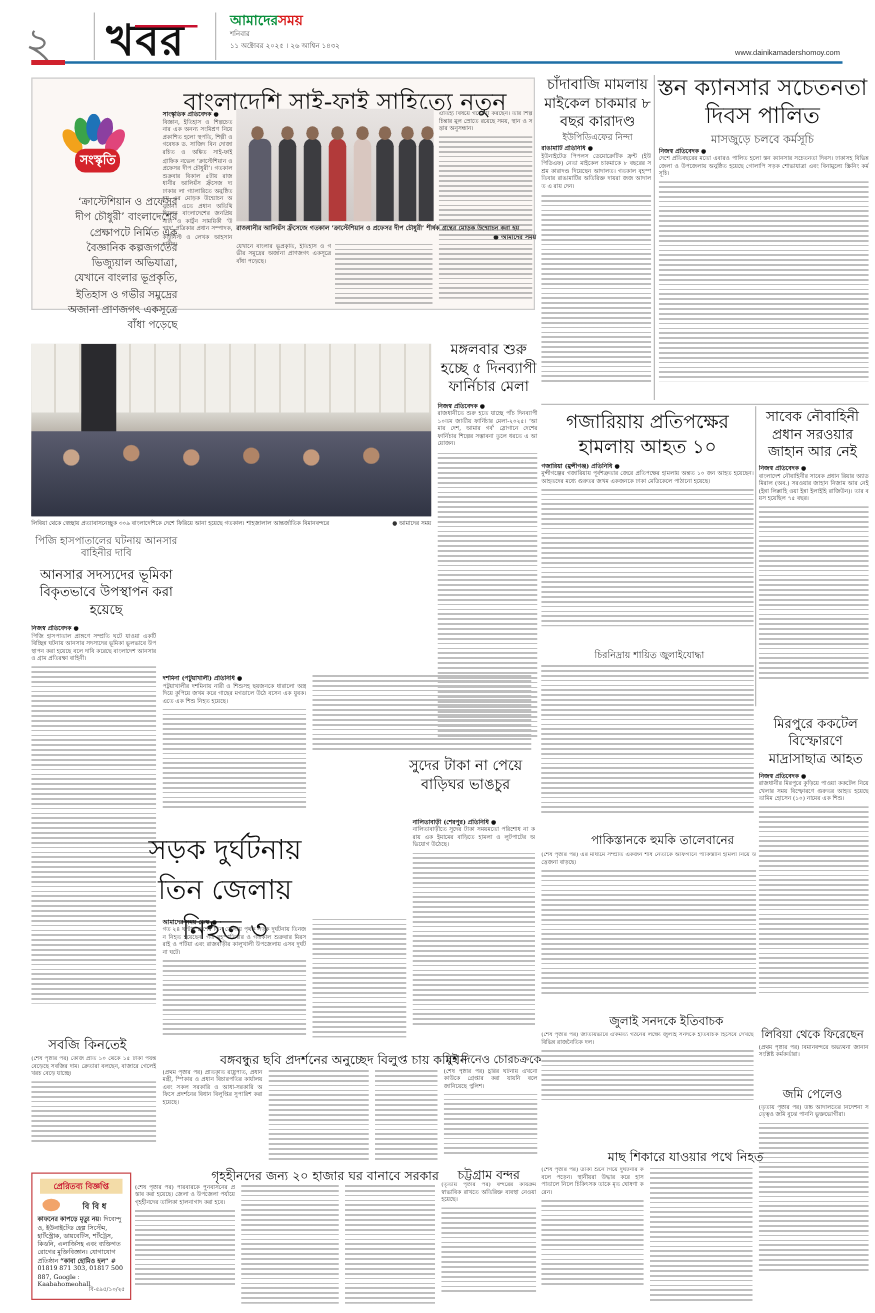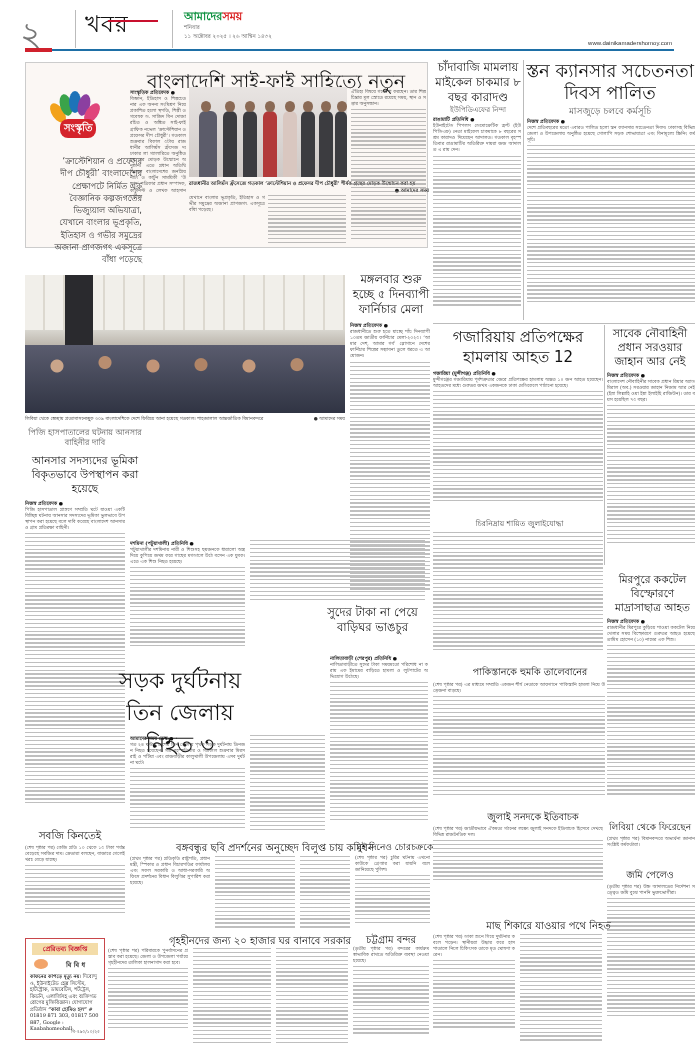--- a/index.html
+++ b/index.html
@@ -6,21 +6,21 @@
 html,body{width:700px;height:1050px;background:#fff;overflow:hidden}
 body{font-family:"DejaVu Serif",serif;color:#222;position:relative}
 .abs{position:absolute}
 .txt{font-size:4.6px;line-height:6.1px;color:#444;text-align:justify;overflow:hidden;word-break:break-all}
 .lines{background:repeating-linear-gradient(to bottom,#8a8a8a 0,#8a8a8a 1.4px,transparent 1.4px,transparent 3.9px);opacity:.55}
 .byline{font-size:4.8px;font-weight:bold;color:#111;display:block;margin-bottom:1px}
 .hl{font-family:"DejaVu Sans",sans-serif;color:#111;text-align:center;font-weight:normal}
 .sub{font-family:"DejaVu Sans",sans-serif;color:#555;text-align:center}
 
 #pg-num{left:20px;top:8px;font-size:34px;color:#777;font-family:"DejaVu Sans",sans-serif}
-#sec-title{left:85px;top:6px;font-size:23px;font-weight:normal;color:#111;font-family:"DejaVu Sans",sans-serif;letter-spacing:1px}
+#sec-title{left:85px;top:6px;font-size:34px;font-weight:bold;color:#111;font-family:"DejaVu Sans",sans-serif;letter-spacing:1px}
 #sec-title-bar{left:108px;top:20px;width:50px;height:2px;background:#c8102e}
 .vsep{width:1px;background:#bbb}
 #brand{left:184px;top:8px;font-size:11px;font-weight:bold;font-family:Liberation Mono, monospace}
 #brand .g{color:#0a8f3c}#brand .r{color:#d91a1a}
 #day{left:184px;top:24px;font-size:5.5px;color:#555}
 #date{left:184px;top:33px;font-size:5.5px;color:#555}
 #site{right:28px;top:40px;font-size:6px;color:#333;font-family:"Liberation Sans",sans-serif}
 #rule-red{left:25px;top:48px;width:27px;height:4px;background:#d0212d}
 #rule-blue{left:52px;top:49px;width:622px;height:2px;background:#1e6fa6}
 
@@ -157,21 +157,21 @@
 </div>
 
 <div class="abs hl" id="furn-hl">মঙ্গলবার শুরু হচ্ছে ৫ দিনব্যাপী ফার্নিচার মেলা</div>
 <div class="abs txt" style="left:350px;top:322px;width:80px;height:280px">
   <span class="byline">নিজস্ব প্রতিবেদক ●</span>
   <span>রাজধানীতে শুরু হতে যাচ্ছে পাঁচ দিনব্যাপী ১০তম জাতীয় ফার্নিচার মেলা-২০২৫। ‘আমার দেশ, আমার গর্ব’ স্লোগানে দেশের ফার্নিচার শিল্পের সম্ভাবনা তুলে ধরতে এ আয়োজন।</span>
   <div class="lines" style="height:230px;margin-top:2px"></div>
 </div>
 
 <div class="abs rule-h" style="left:433px;top:323px;width:262px"></div>
-<div class="abs hl" id="gaza-hl">গজারিয়ায় প্রতিপক্ষের হামলায় আহত 12</div>
+<div class="abs hl" id="gaza-hl">গজারিয়ায় প্রতিপক্ষের হামলায় আহত ১০</div>
 <div class="abs txt" style="left:433px;top:370px;width:170px;height:145px">
   <span class="byline">গজারিয়া (মুন্সীগঞ্জ) প্রতিনিধি ●</span>
   <span>মুন্সীগঞ্জের গজারিয়ায় পূর্বশত্রুতার জেরে প্রতিপক্ষের হামলায় অন্তত ১০ জন আহত হয়েছেন। আহতদের মধ্যে গুরুতর জখম একজনকে ঢাকা মেডিকেলে পাঠানো হয়েছে।</span>
   <div class="lines" style="height:110px;margin-top:2px"></div>
 </div>
 <div class="abs hl" id="chiro-hl">চিরনিদ্রায় শায়িত জুলাইযোদ্ধা</div>
 <div class="abs txt lines" style="left:433px;top:532px;width:170px;height:120px"></div>
 
 <div class="abs vsep" style="left:604px;top:325px;height:240px"></div>
 <div class="abs hl" id="sakeb-hl">সাবেক নৌবাহিনী প্রধান সরওয়ার জাহান আর নেই</div>

